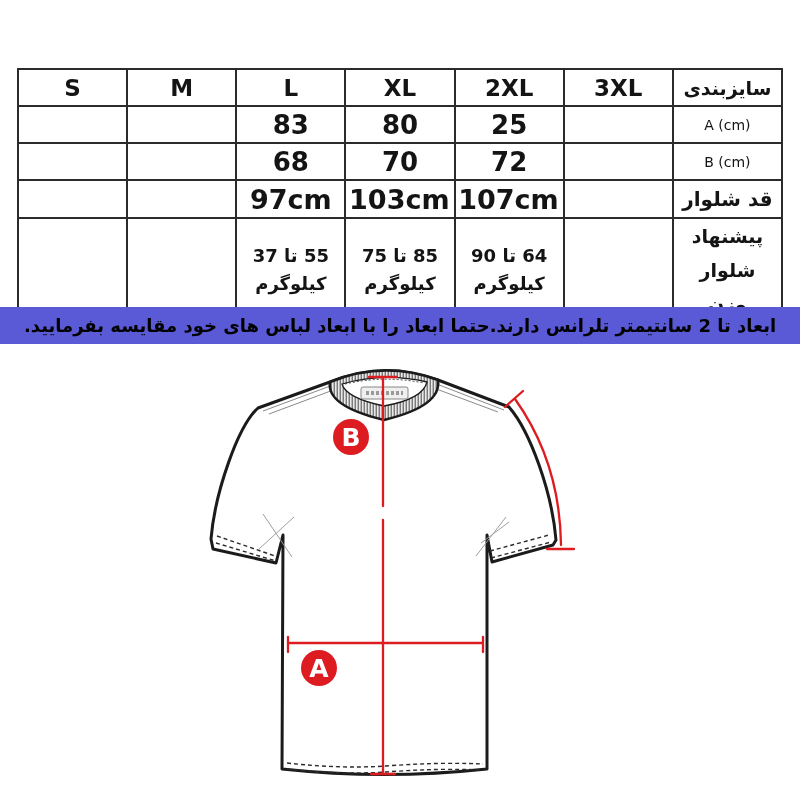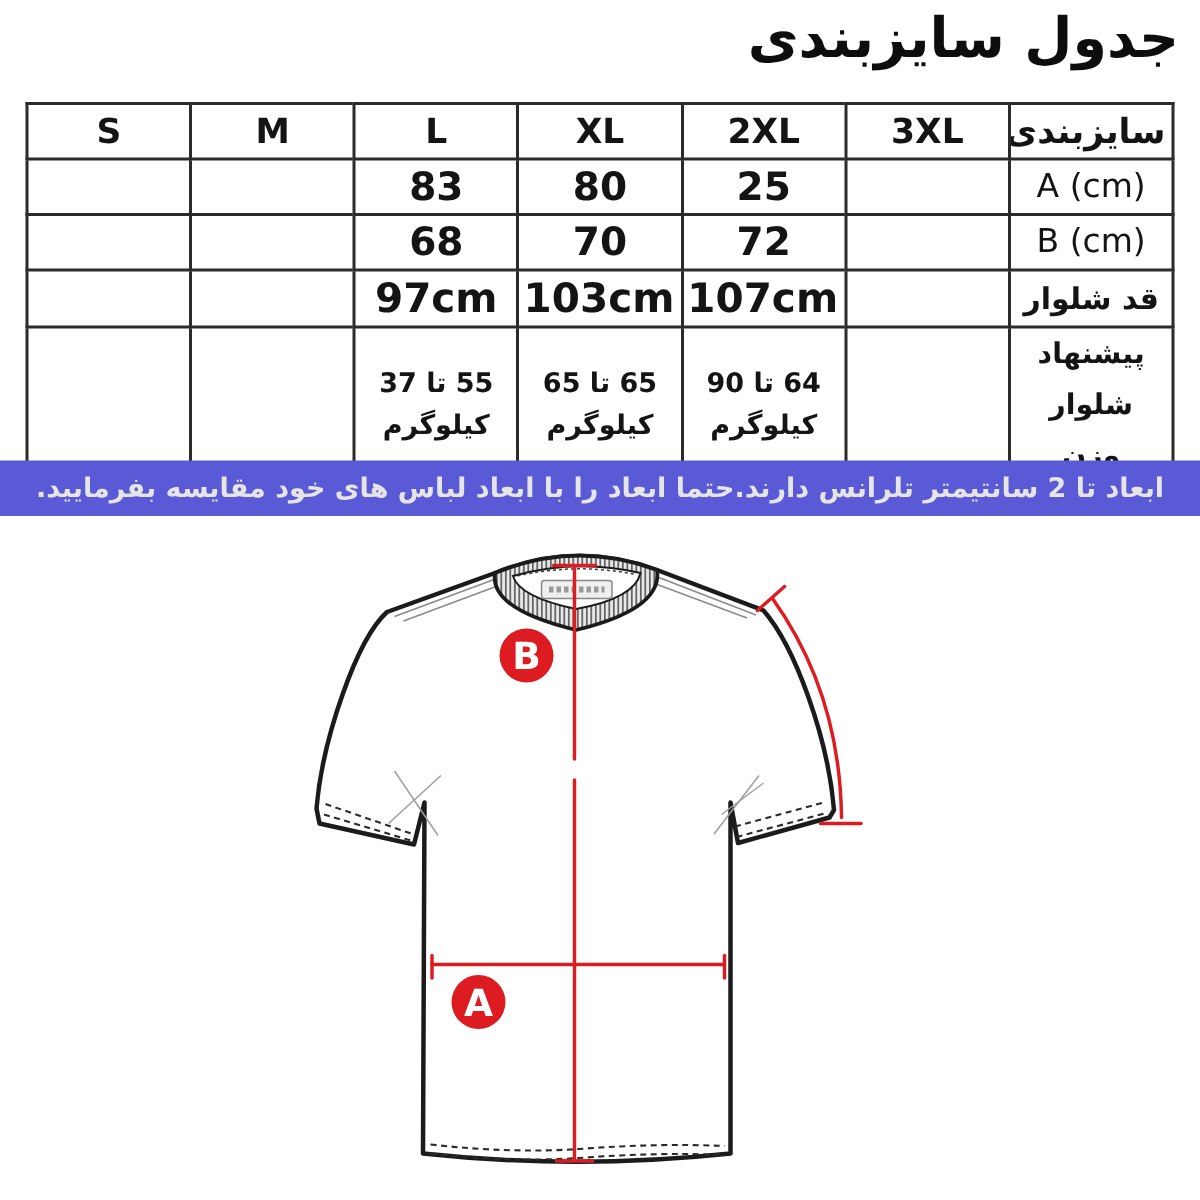--- a/index.html
+++ b/index.html
@@ -22,35 +22,35 @@
   .size-table{
     position:absolute;top:68px;left:17px;width:766px;
     border-collapse:collapse;table-layout:fixed;direction:rtl;color:#141414;
   }
   .size-table td{
     border:2px solid var(--table-border);
     text-align:center;vertical-align:middle;padding:0 4px;overflow:hidden;
   }
   tr.r-head{height:37px}
   tr.r-head td{font-size:23px;font-weight:bold}
-  tr.r-head td.c-label{font-size:23px}
+  tr.r-head td.c-label{font-size:19px}
   tr.r-num{height:37px}
   tr.r-num td{font-size:26px;font-weight:bold}
-  tr.r-num td.c-label{font-size:22px;font-weight:400}
+  tr.r-num td.c-label{font-size:14px;font-weight:400}
   tr.r-cm{height:38px}
   tr.r-cm td{font-size:27px;font-weight:bold}
   tr.r-cm td.c-label{font-size:20px}
   tr.r-weight{height:73px}
   tr.r-weight td{font-size:18px;font-weight:bold;line-height:1.55}
   tr.r-weight td.c-label{font-size:19px;line-height:1.8}
 
   
   .banner{
     position:absolute;top:307px;left:0;width:800px;height:37px;
-    background:var(--banner);color:#e5e5e5;direction:rtl;
+    background:var(--banner);color:#000000;direction:rtl;
     display:flex;align-items:center;justify-content:center;
     font-size:18px;font-weight:bold;white-space:nowrap;
   }
 
   
   .diagram{position:absolute;top:350px;left:0;}
   .shirt{fill:#ffffff;stroke:#1b1b1b;stroke-width:3;stroke-linejoin:round;}
   .thin{stroke:#8a8a8a;stroke-width:1;fill:none;}
   .thin2{stroke:#9f9f9f;stroke-width:1;fill:none;}
   .dash{stroke:#2a2a2a;stroke-width:1.4;fill:none;stroke-dasharray:4 3;}
@@ -64,21 +64,20 @@
   .badge-txt{
     fill:#ffffff;font-family:"DejaVu Sans",sans-serif;
     font-size:25px;font-weight:bold;text-anchor:middle;
   }
 </style>
 </head>
 <body>
 
 <div class="stage">
 
-  <h1 class="title">جدول سایزبندی</h1>
 
   <table class="size-table" dir="rtl">
     <tbody>
       <tr class="r-head">
         <td class="c-label">سایزبندی</td>
         <td>3XL</td>
         <td>2XL</td>
         <td>XL</td>
         <td>L</td>
         <td>M</td>
@@ -108,21 +107,21 @@
         <td>107cm</td>
         <td>103cm</td>
         <td>97cm</td>
         <td></td>
         <td></td>
       </tr>
       <tr class="r-weight">
         <td class="c-label">پیشنهاد شلوار وزن</td>
         <td></td>
         <td>64 تا 90 کیلوگرم</td>
-        <td>65 تا 65 کیلوگرم</td>
+        <td>85 تا 75 کیلوگرم</td>
         <td>55 تا 37 کیلوگرم</td>
         <td></td>
         <td></td>
       </tr>
     </tbody>
   </table>
 
   <div class="banner">
     <span>ابعاد تا 2 سانتیمتر تلرانس دارند.حتما ابعاد را با ابعاد لباس های خود مقایسه بفرمایید.</span>
   </div>

